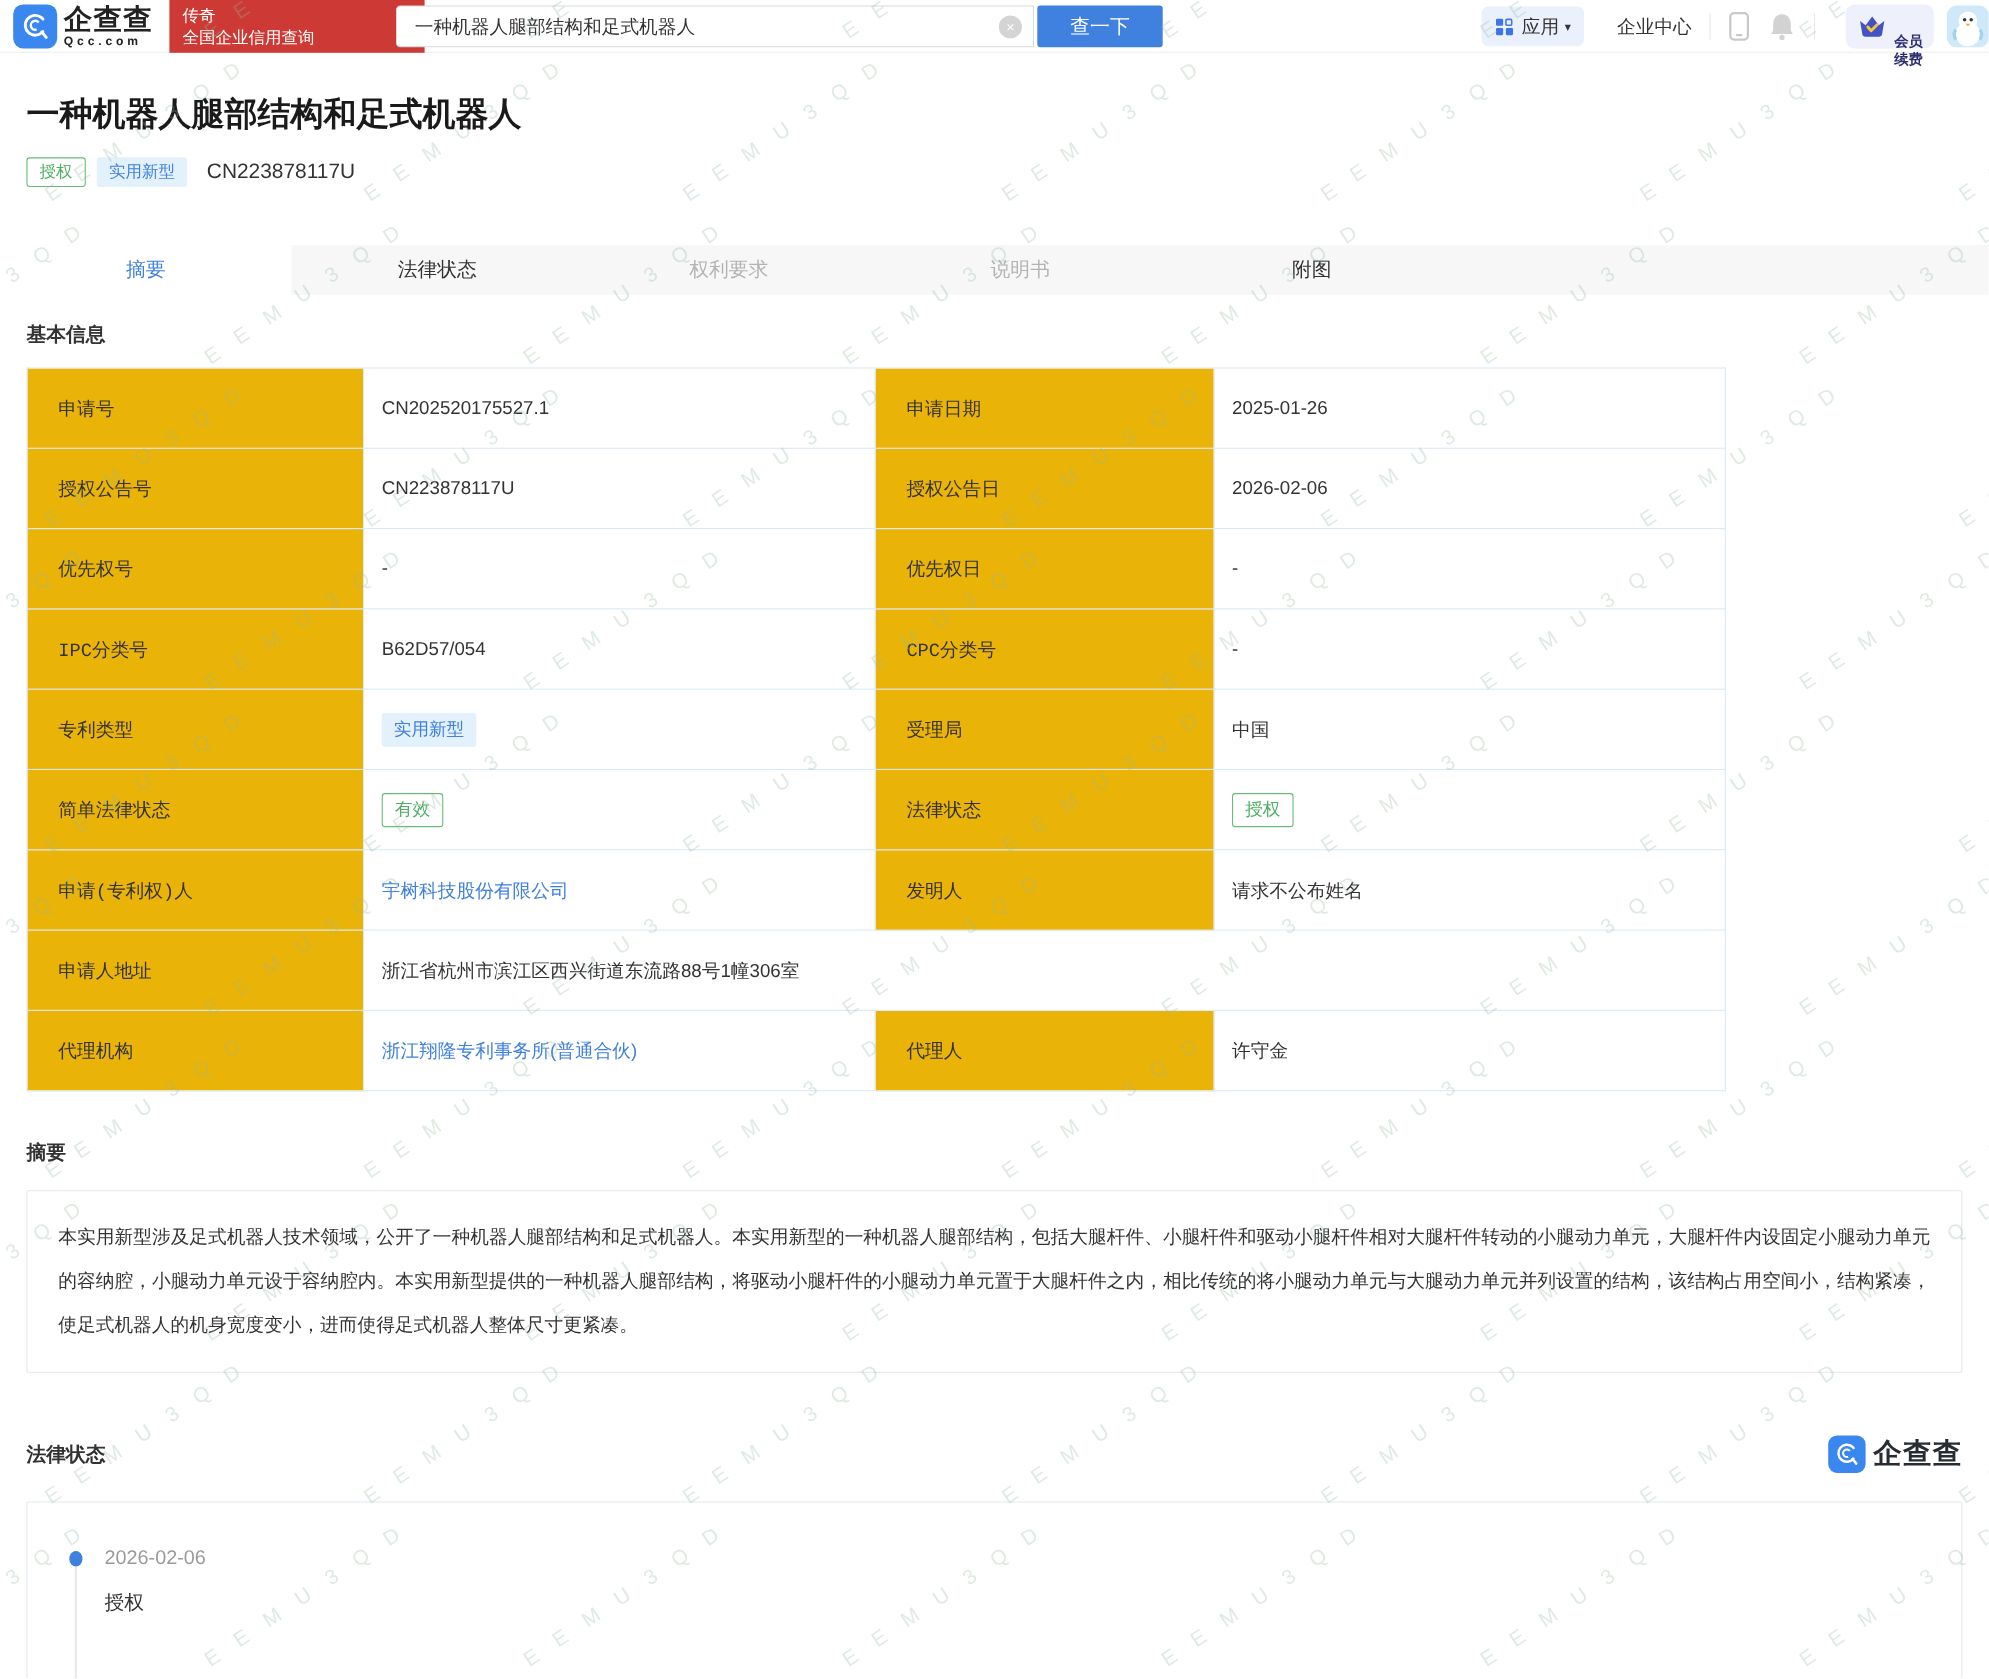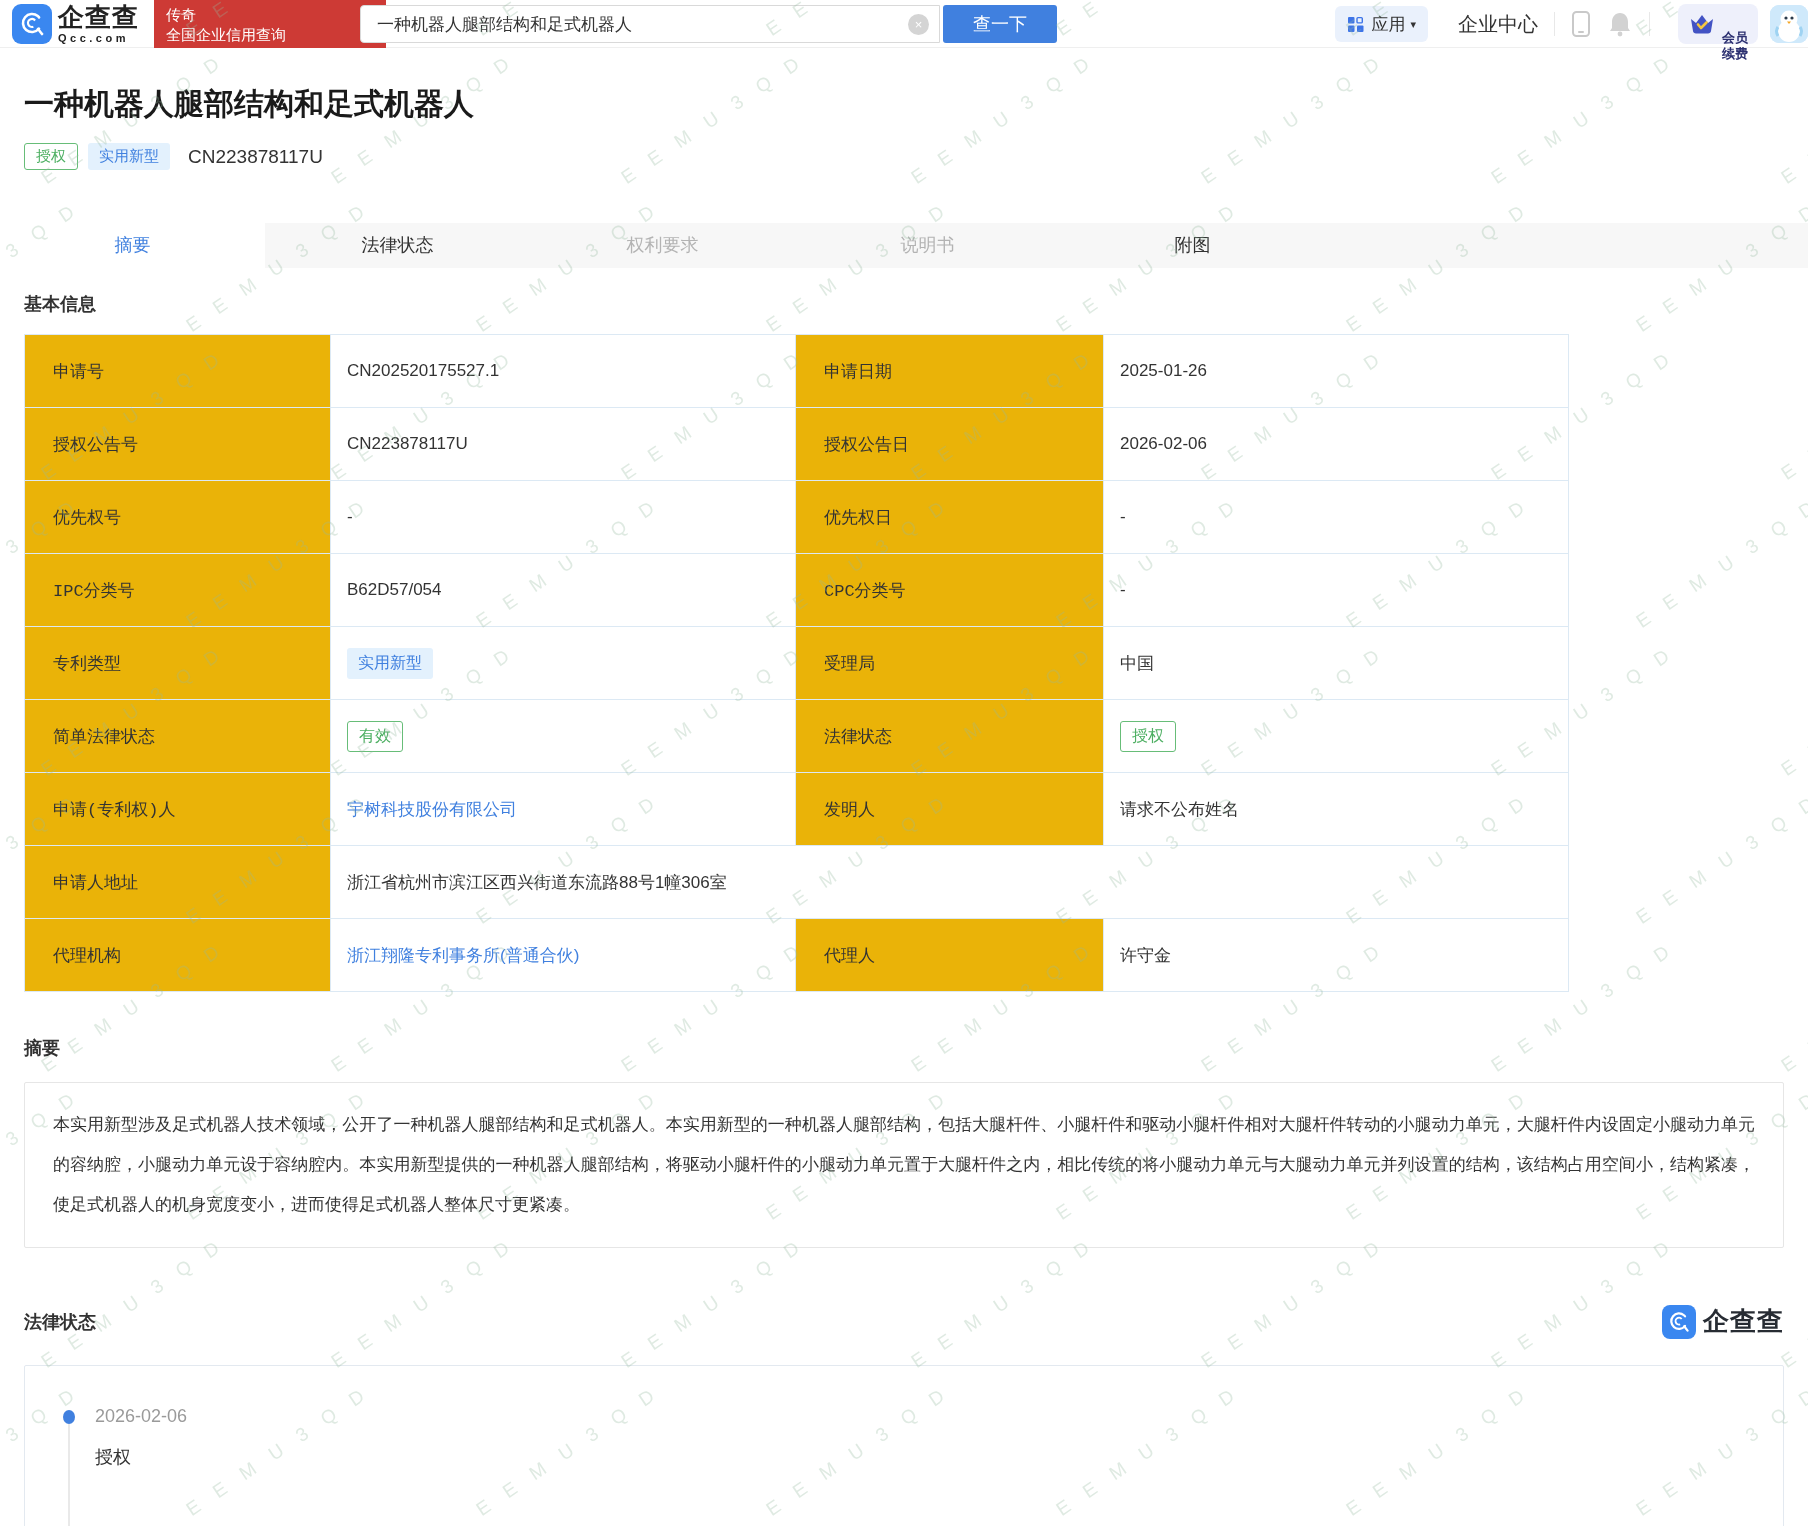--- a/index.html
+++ b/index.html
@@ -18,21 +18,21 @@
   .slogan .l1 { font-size:15px; }
   .slogan .l2 { font-size:15px; }
   .search-box { position:absolute; left:360px; top:5px; display:flex; }
   .search-input { width:580px; height:38px; border:1px solid #d9d9d9; border-radius:4px 0 0 4px; font-size:17px; color:#333; padding:0 40px 0 16px; outline:none; font-family:inherit; }
   .clear-btn { position:absolute; left:548px; top:9px; width:21px; height:21px; border-radius:50%; background:#d4d4d4; color:#fff; font-size:13px; line-height:21px; text-align:center; cursor:pointer; }
   .search-btn { width:114px; height:38px; margin-left:3px; background:#4080df; color:#fff; font-size:18px; border:none; border-radius:3px; cursor:pointer; font-family:inherit; }
   .nav-right { position:absolute; right:0; top:0; height:48px; display:flex; align-items:center; }
   .apps-pill { display:flex; align-items:center; background:#eaf1fc; border-radius:6px; height:36px; padding:0 12px; cursor:pointer; }
   .apps-pill .txt { font-size:17px; color:#333; margin-left:7px; }
   .caret { margin-left:5px; font-size:11px; color:#333; }
-  .nav-item { font-size:20px; color:#333; margin-left:30px; cursor:pointer; }
+  .nav-item { font-size:17px; color:#333; margin-left:30px; cursor:pointer; }
   .vdiv { width:1px; height:24px; background:#e8e8e8; margin:0 16px; }
   .icon-btn { display:flex; align-items:center; cursor:pointer; }
   .member { display:flex; align-items:center; background:#eef0fb; border-radius:8px; height:40px; padding:0 10px; cursor:pointer; margin-left:12px; }
   .member .mtxt { font-size:13px; font-weight:bold; color:#2b2f70; line-height:1.2; margin-left:6px;margin-top:43px; }
   .avatar { width:38px; height:38px; border-radius:9px; background:#cfe9fb; margin-left:12px; overflow:hidden; flex:none; cursor:pointer; }
 
   
   .title-area { height:175px; padding:36px 0 0 24px; }
   .patent-title { font-size:30px; font-weight:bold; color:#1a1a1a; }
   .badge-row { display:flex; align-items:center; margin-top:18px; }

